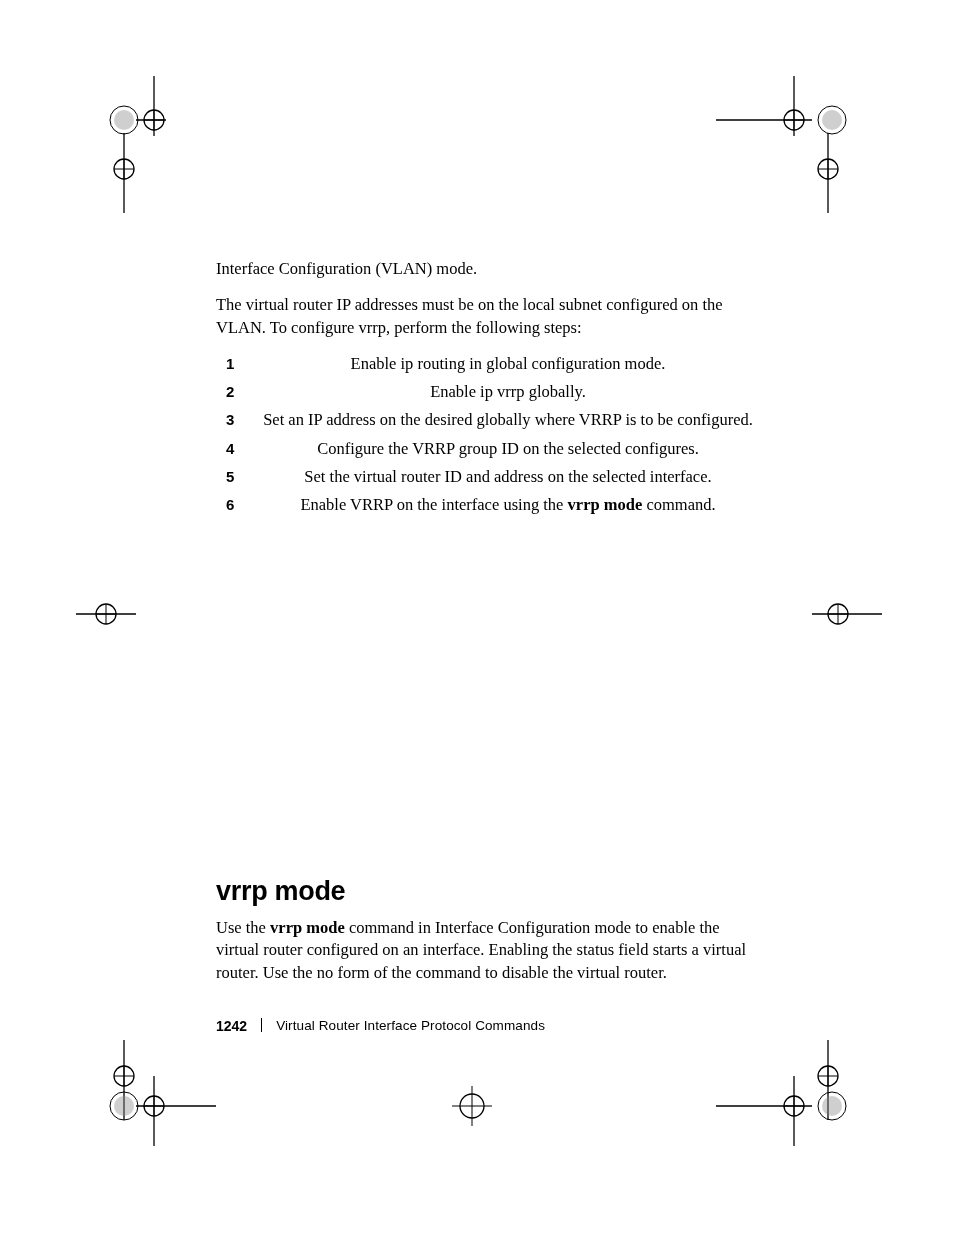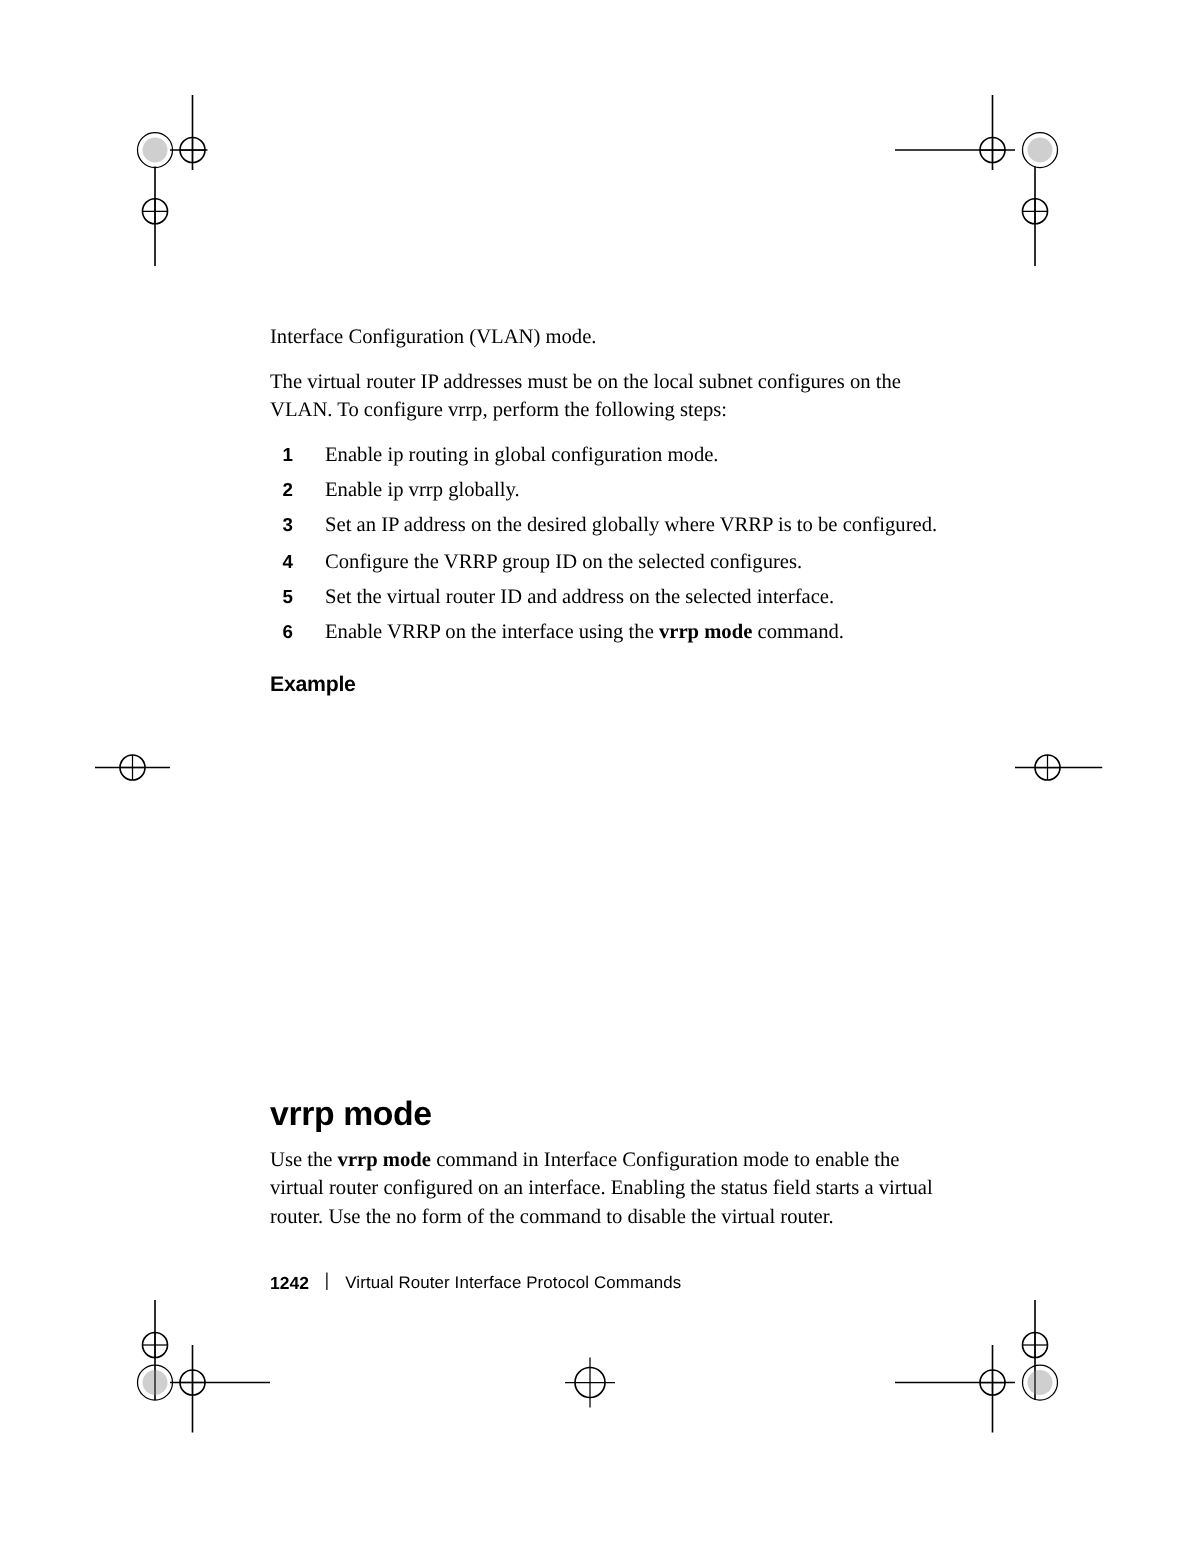--- a/index.html
+++ b/index.html
@@ -49,20 +49,21 @@
     font-family: "Helvetica Neue", Helvetica, Arial, sans-serif;
     font-weight: 700;
     font-size: 15px;
     width: 34px;
     flex: 0 0 34px;
     text-align: left;
     padding-left: 10px;
   }
   ol.steps li .txt {
     flex: 1;
+    text-align: center;
   }
   .bold-inline { font-weight: 700; }
   .big-heading {
     font-family: "Helvetica Neue", Helvetica, Arial, sans-serif;
     font-weight: 800;
     font-size: 27px;
     margin: 0 0 10px 0;
     letter-spacing: -0.3px;
   }
   .footer {
@@ -207,21 +208,21 @@
       <circle cx="40" cy="30" r="12" fill="none" stroke="#000" stroke-width="1.3"></circle>
       <line x1="20" y1="30" x2="60" y2="30" stroke="#000"></line>
       <line x1="40" y1="10" x2="40" y2="50" stroke="#000"></line>
     </svg>
   </div>
 
 <div class="page">
 
   <p class="body-text">Interface Configuration (VLAN) mode.</p>
 
-  <p class="body-text">The virtual router IP addresses must be on the local subnet configures on the VLAN. To configure vrrp, perform the following steps:</p>
+  <p class="body-text">The virtual router IP addresses must be on the local subnet configured on the VLAN. To configure vrrp, perform the following steps:</p>
 
   <ol class="steps">
     <li>
       <span class="num">1</span>
       <span class="txt">Enable ip routing in global configuration mode.</span>
     </li>
     <li>
       <span class="num">2</span>
       <span class="txt">Enable ip vrrp globally.</span>
     </li>
@@ -238,21 +239,20 @@
       <span class="txt">Set the virtual router ID and address on the selected interface.</span>
     </li>
     <li>
       <span class="num">6</span>
       <span class="txt">
         <span>Enable VRRP on the interface using the </span><span class="bold-inline">vrrp mode</span><span> command.</span>
       </span>
     </li>
   </ol>
 
-  <h3 class="heading-bold section-gap">Example</h3>
 
 </div>
 
 <div class="vrrp-section">
   <h2 class="big-heading">vrrp mode</h2>
   <p class="body-text">
     <span>Use the </span><span class="bold-inline">vrrp mode</span><span> command in Interface Configuration mode to enable the virtual router configured on an interface. Enabling the status field starts a virtual router. Use the no form of the command to disable the virtual router.</span>
   </p>
 </div>
 

